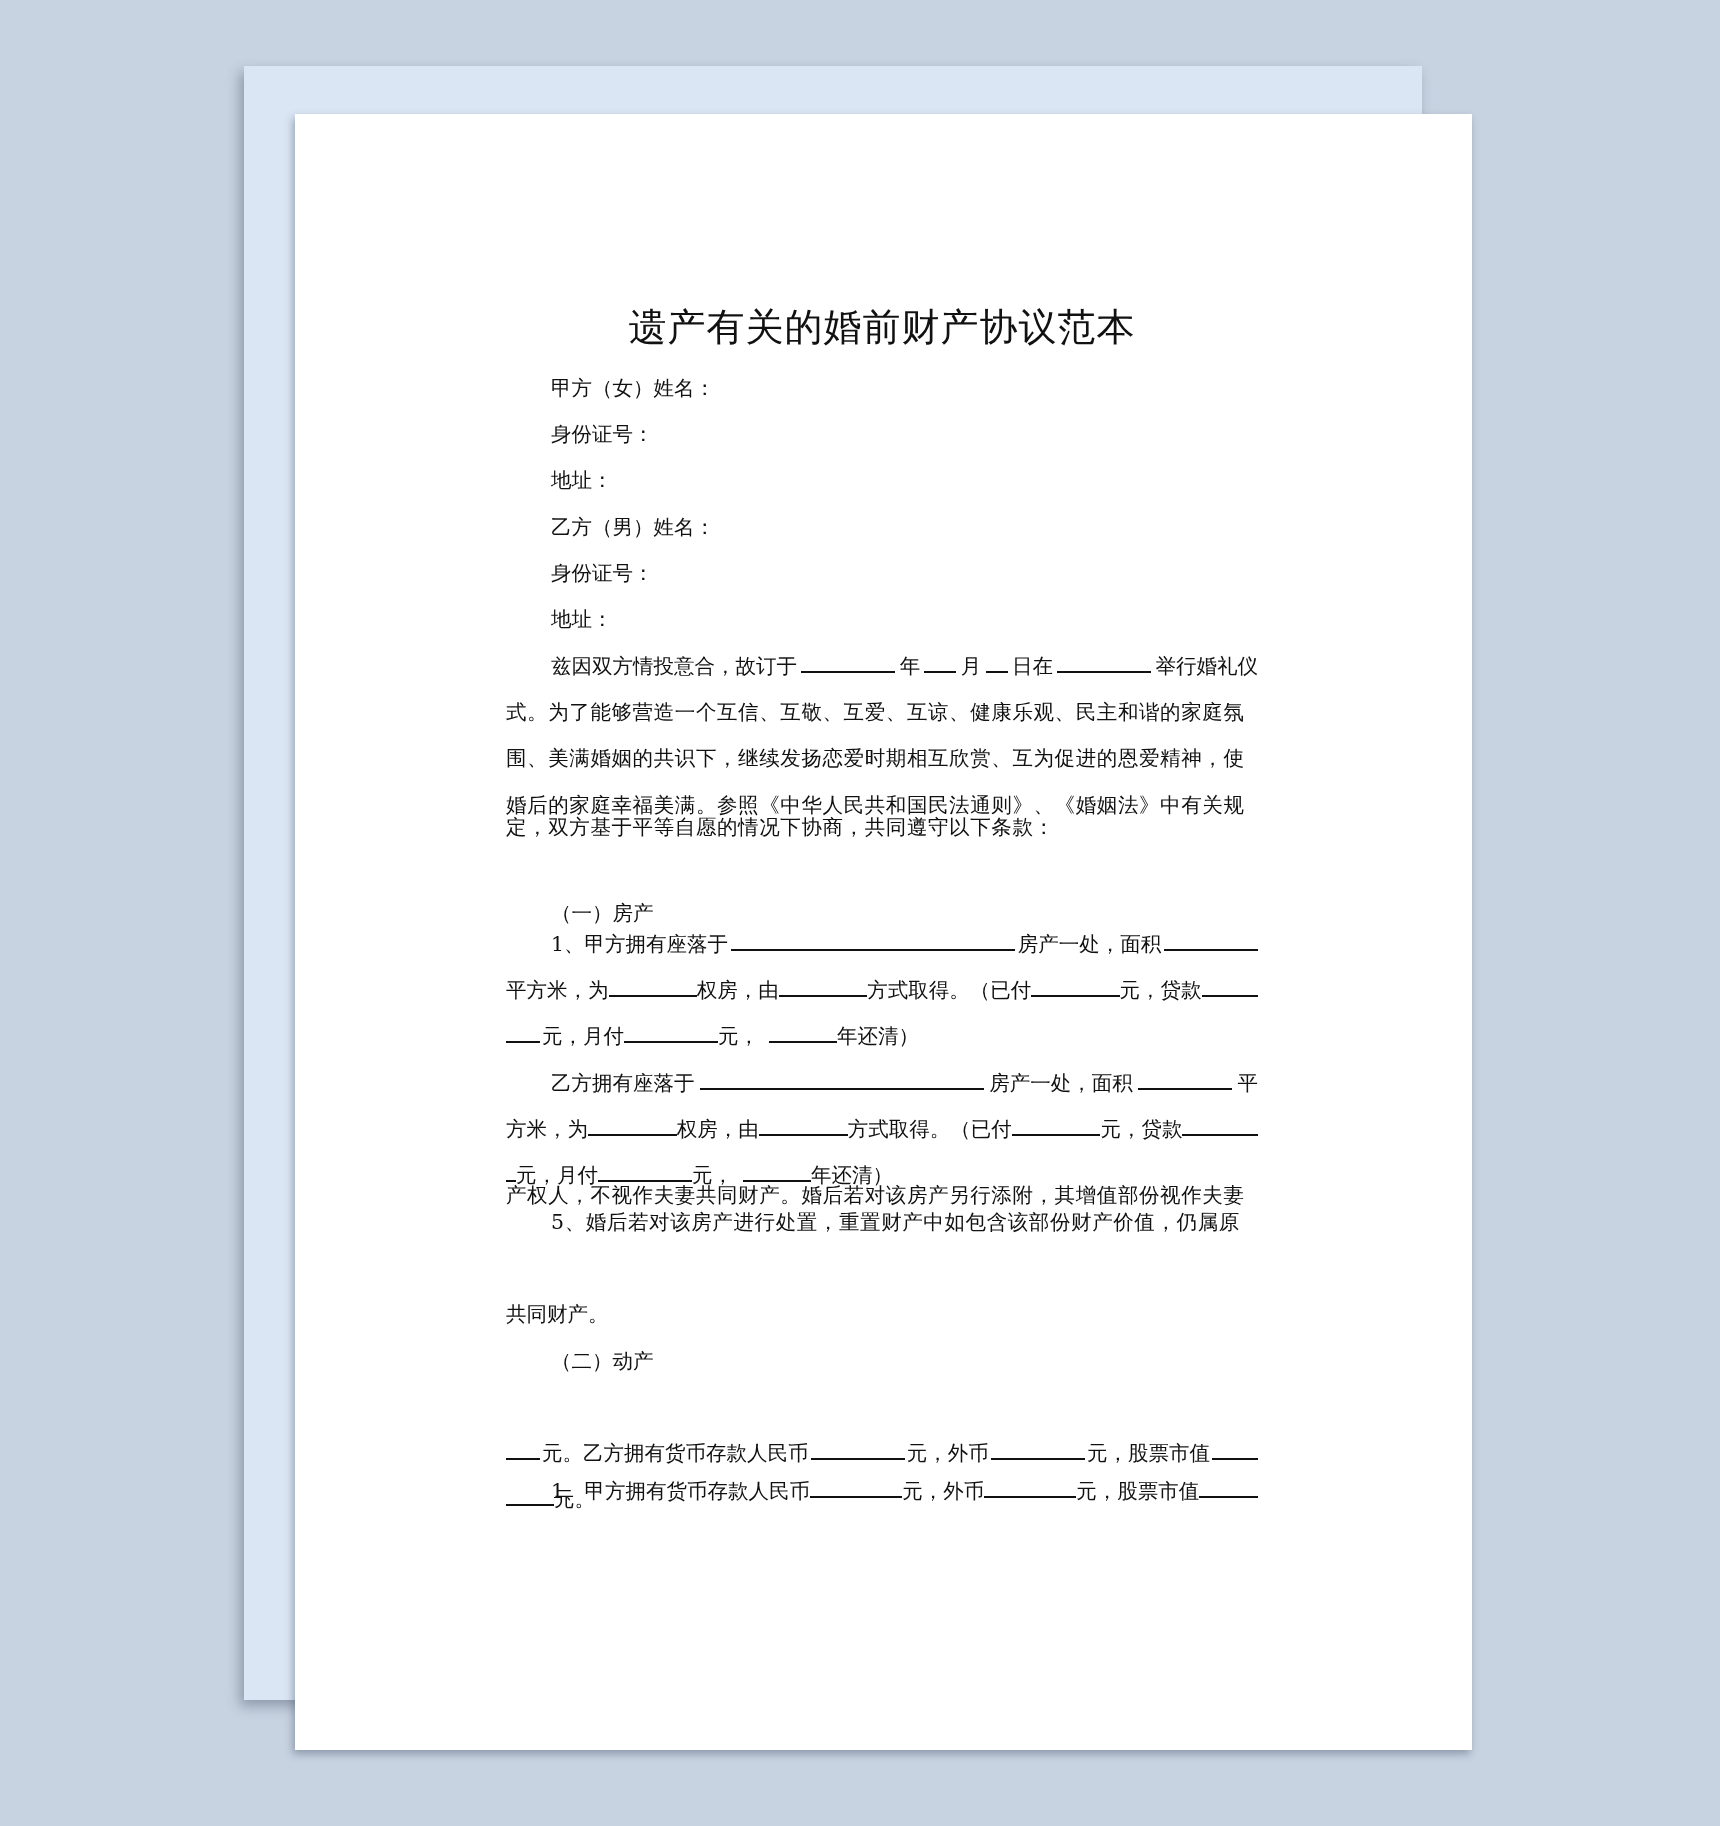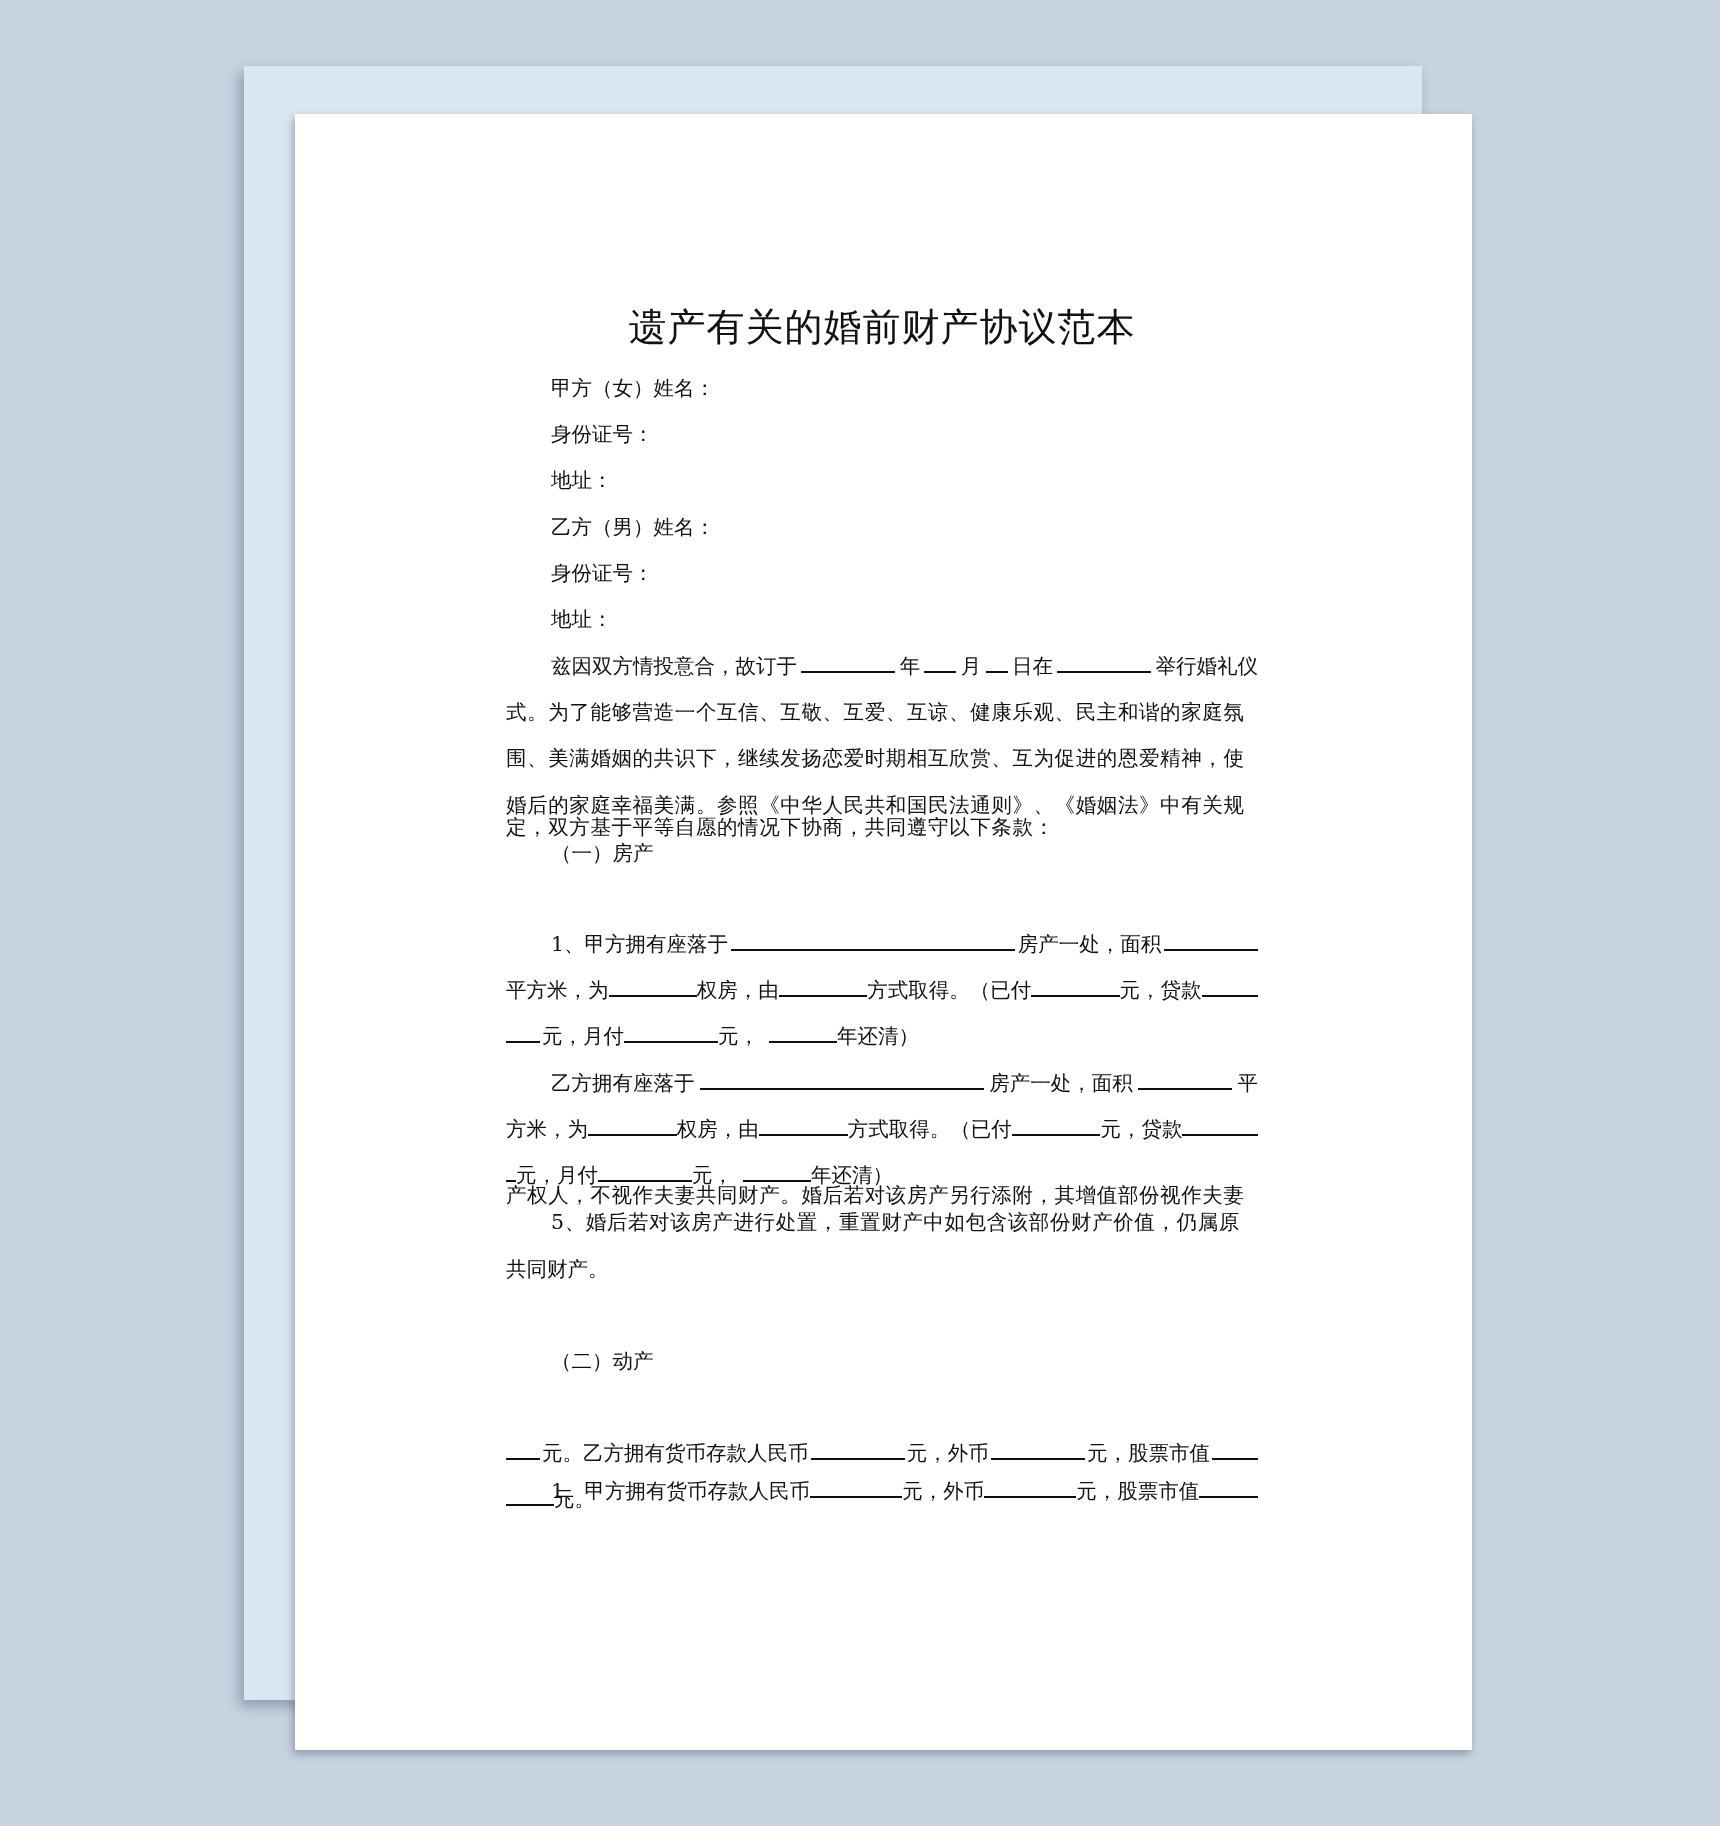--- a/index.html
+++ b/index.html
@@ -114,21 +114,21 @@
     <span class="blank" style="width:22px"></span>
     <span class="seg">日在</span>
     <span class="blank" style="width:94px"></span>
     <span class="seg">举行婚礼仪</span>
   </div>
   <div class="line" style="top:697px; letter-spacing:0.6px">式。为了能够营造一个互信、互敬、互爱、互谅、健康乐观、民主和谐的家庭氛</div>
   <div class="line" style="top:743px; letter-spacing:0.6px">围、美满婚姻的共识下，继续发扬恋爱时期相互欣赏、互为促进的恩爱精神，使</div>
   <div class="line" style="top:790px; letter-spacing:0.6px">婚后的家庭幸福美满。参照《中华人民共和国民法通则》、《婚姻法》中有关规</div>
   <div class="line" style="top:812px; letter-spacing:0.6px">定，双方基于平等自愿的情况下协商，共同遵守以下条款：</div>
 
-  <div class="line indent" style="top:838px">
+  <div class="line indent" style="top:898px">
     <span class="seg">（一）房产</span>
   </div>
 
   <div class="line indent justify" style="top:929px">
     <span class="seg">1、甲方拥有座落于</span>
     <span class="blank" style="width:284px"></span>
     <span class="seg">房产一处，面积</span>
     <span class="blank" style="width:94px"></span>
   </div>
   <div class="line justify" style="top:975px">
@@ -173,21 +173,21 @@
     <span class="blank" style="width:94px"></span>
     <span class="seg">元，</span>
     <span class="blank" style="width:68px; margin-left:10px"></span>
     <span class="seg">年还清）</span>
   </div>
 
   <div class="line indent" style="top:1207px; letter-spacing:0.6px">
     <span class="seg">5、婚后若对该房产进行处置，重置财产中如包含该部份财产价值，仍属原</span>
   </div>
   <div class="line" style="top:1180px; letter-spacing:0.6px">产权人，不视作夫妻共同财产。婚后若对该房产另行添附，其增值部份视作夫妻</div>
-  <div class="line" style="top:1254px">共同财产。</div>
+  <div class="line" style="top:1299px">共同财产。</div>
 
   <div class="line indent" style="top:1346px">
     <span class="seg">（二）动产</span>
   </div>
   <div class="line indent justify" style="top:1476px">
     <span class="seg">1、甲方拥有货币存款人民币</span>
     <span class="blank" style="width:94px"></span>
     <span class="seg">元，外币</span>
     <span class="blank" style="width:94px"></span>
     <span class="seg">元，股票市值</span>

